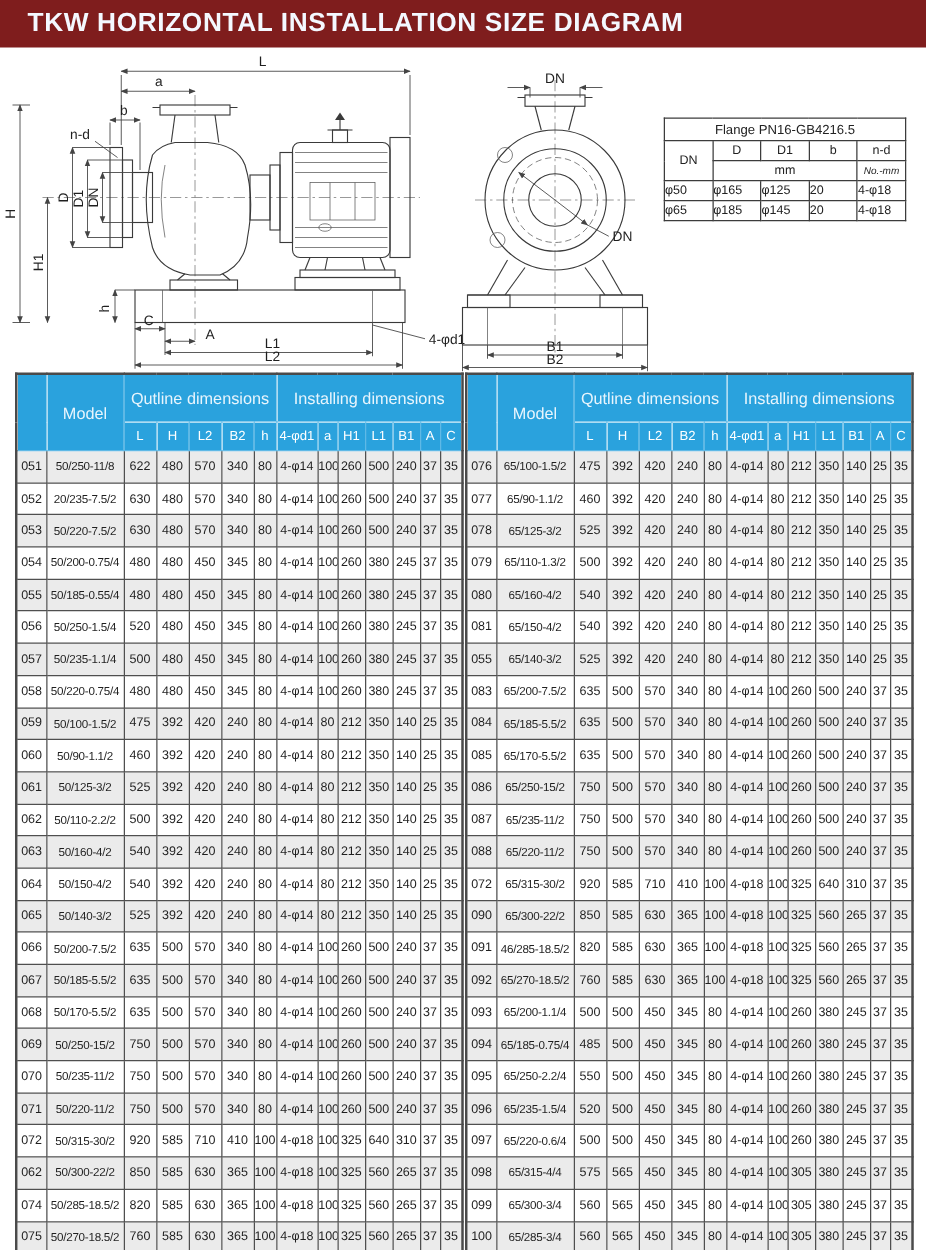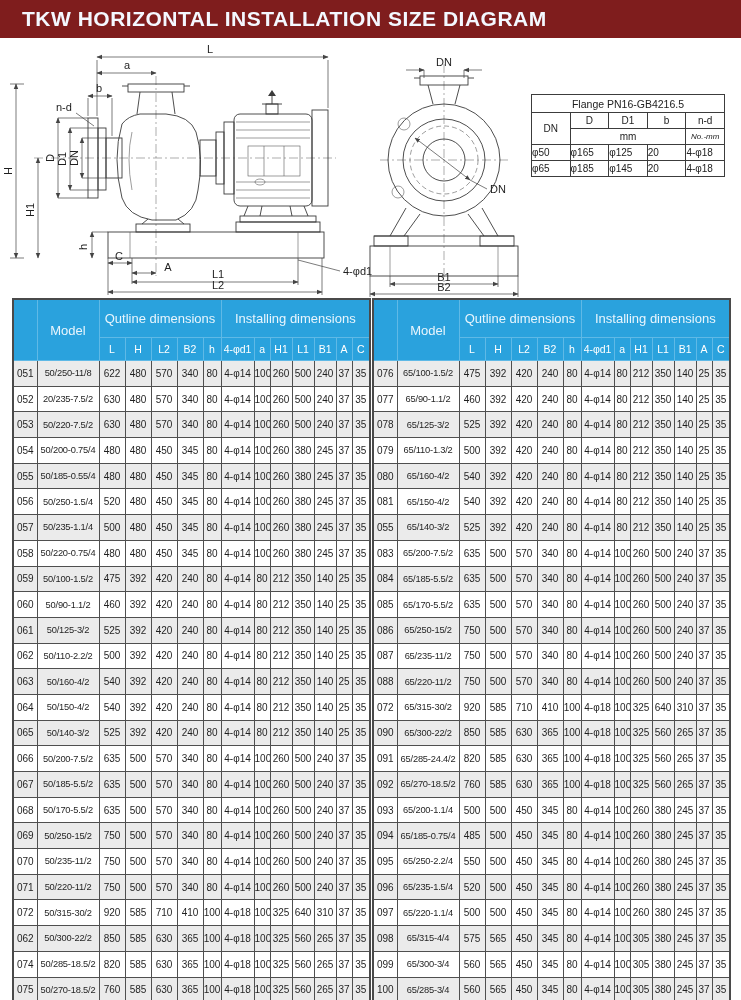--- a/index.html
+++ b/index.html
@@ -998,21 +998,21 @@
           <td>4-φ18</td>
           <td>100</td>
           <td>325</td>
           <td>560</td>
           <td>265</td>
           <td>37</td>
           <td>35</td>
         </tr>
         <tr>
           <td>091</td>
-          <td class="model">65/285-24.4/2</td>
+          <td class="model">46/285-18.5/2</td>
           <td>820</td>
           <td>585</td>
           <td>630</td>
           <td>365</td>
           <td>100</td>
           <td>4-φ18</td>
           <td>100</td>
           <td>325</td>
           <td>560</td>
           <td>265</td>
@@ -1094,21 +1094,21 @@
           <td>4-φ14</td>
           <td>100</td>
           <td>260</td>
           <td>380</td>
           <td>245</td>
           <td>37</td>
           <td>35</td>
         </tr>
         <tr>
           <td>097</td>
-          <td class="model">65/220-1.1/4</td>
+          <td class="model">65/220-0.6/4</td>
           <td>500</td>
           <td>500</td>
           <td>450</td>
           <td>345</td>
           <td>80</td>
           <td>4-φ14</td>
           <td>100</td>
           <td>260</td>
           <td>380</td>
           <td>245</td>

